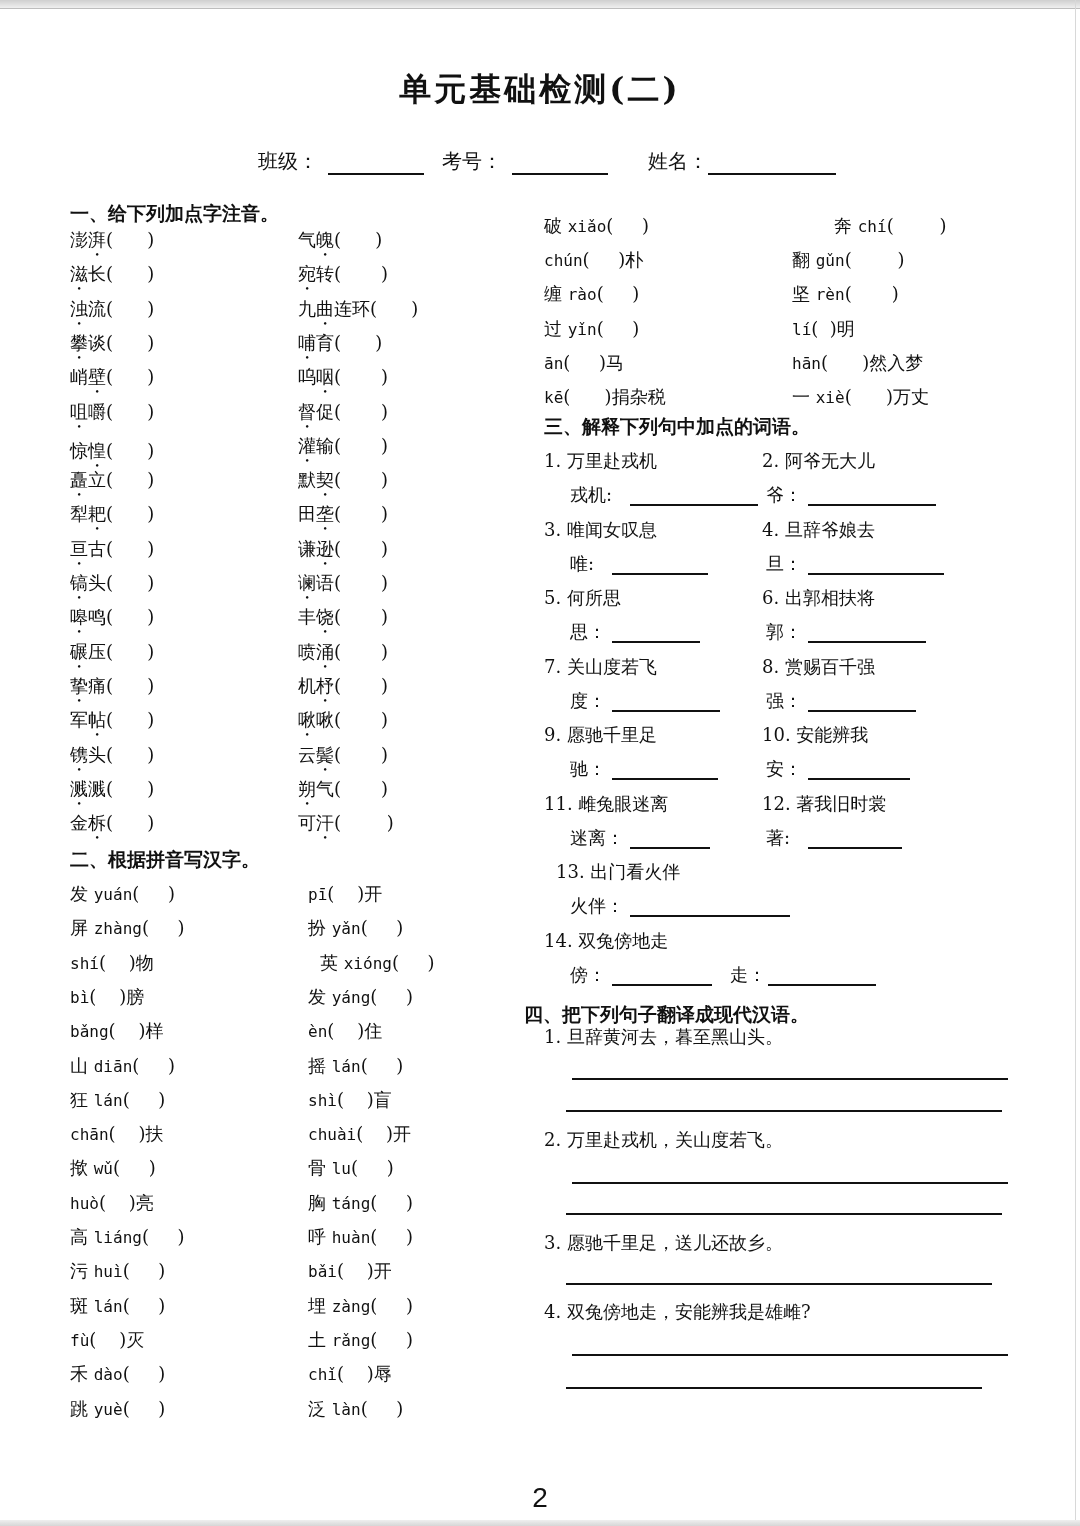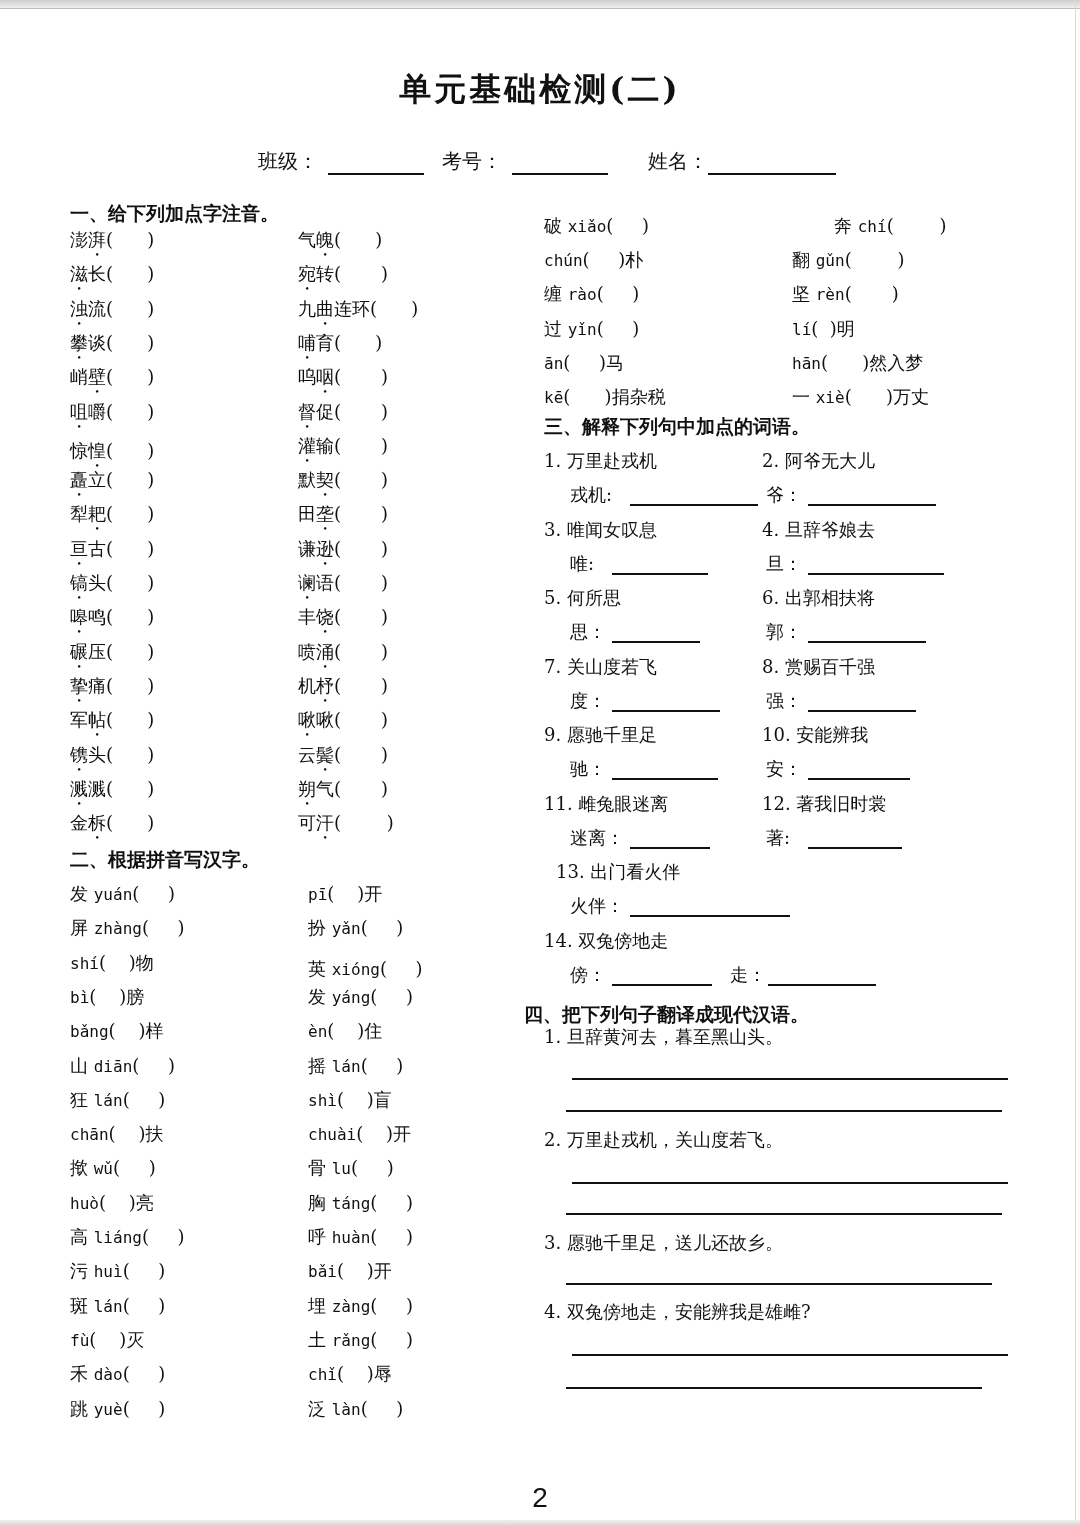--- a/index.html
+++ b/index.html
@@ -103,21 +103,21 @@
     <div class="row" style="left: 70px; top: 1225px;"><span>高 </span><span class="py">liáng</span><span>(     )</span></div>
     <div class="row" style="left: 70px; top: 1259.3px;"><span>污 </span><span class="py">huì</span><span>(     )</span></div>
     <div class="row" style="left: 70px; top: 1293.6px;"><span>斑 </span><span class="py">lán</span><span>(     )</span></div>
     <div class="row" style="left: 70px; top: 1327.9px;"><span></span><span class="py">fù</span><span>(    )灭</span></div>
     <div class="row" style="left: 70px; top: 1362.2px;"><span>禾 </span><span class="py">dào</span><span>(     )</span></div>
     <div class="row" style="left: 70px; top: 1396.5px;"><span>跳 </span><span class="py">yuè</span><span>(     )</span></div>
   </div>
 <div id="s2right">
     <div class="row" style="left: 308px; top: 882px;"><span></span><span class="py">pī</span><span>(    )开</span></div>
     <div class="row" style="left: 308px; top: 916.3px;"><span>扮 </span><span class="py">yǎn</span><span>(     )</span></div>
-    <div class="row" style="left: 308px; top: 950.6px; margin-top: 6px;"><span>英 </span><span class="py">xióng</span><span>(     )</span></div>
+    <div class="row" style="left: 320px; top: 950.6px;"><span>英 </span><span class="py">xióng</span><span>(     )</span></div>
     <div class="row" style="left: 308px; top: 984.9px;"><span>发 </span><span class="py">yáng</span><span>(     )</span></div>
     <div class="row" style="left: 308px; top: 1019.2px;"><span></span><span class="py">èn</span><span>(    )住</span></div>
     <div class="row" style="left: 308px; top: 1053.5px;"><span>摇 </span><span class="py">lán</span><span>(     )</span></div>
     <div class="row" style="left: 308px; top: 1087.8px;"><span></span><span class="py">shì</span><span>(    )盲</span></div>
     <div class="row" style="left: 308px; top: 1122.1px;"><span></span><span class="py">chuài</span><span>(    )开</span></div>
     <div class="row" style="left: 308px; top: 1156.4px;"><span>骨 </span><span class="py">lu</span><span>(     )</span></div>
     <div class="row" style="left: 308px; top: 1190.7px;"><span>胸 </span><span class="py">táng</span><span>(     )</span></div>
     <div class="row" style="left: 308px; top: 1225px;"><span>呼 </span><span class="py">huàn</span><span>(     )</span></div>
     <div class="row" style="left: 308px; top: 1259.3px;"><span></span><span class="py">bǎi</span><span>(    )开</span></div>
     <div class="row" style="left: 308px; top: 1293.6px;"><span>埋 </span><span class="py">zàng</span><span>(     )</span></div>

